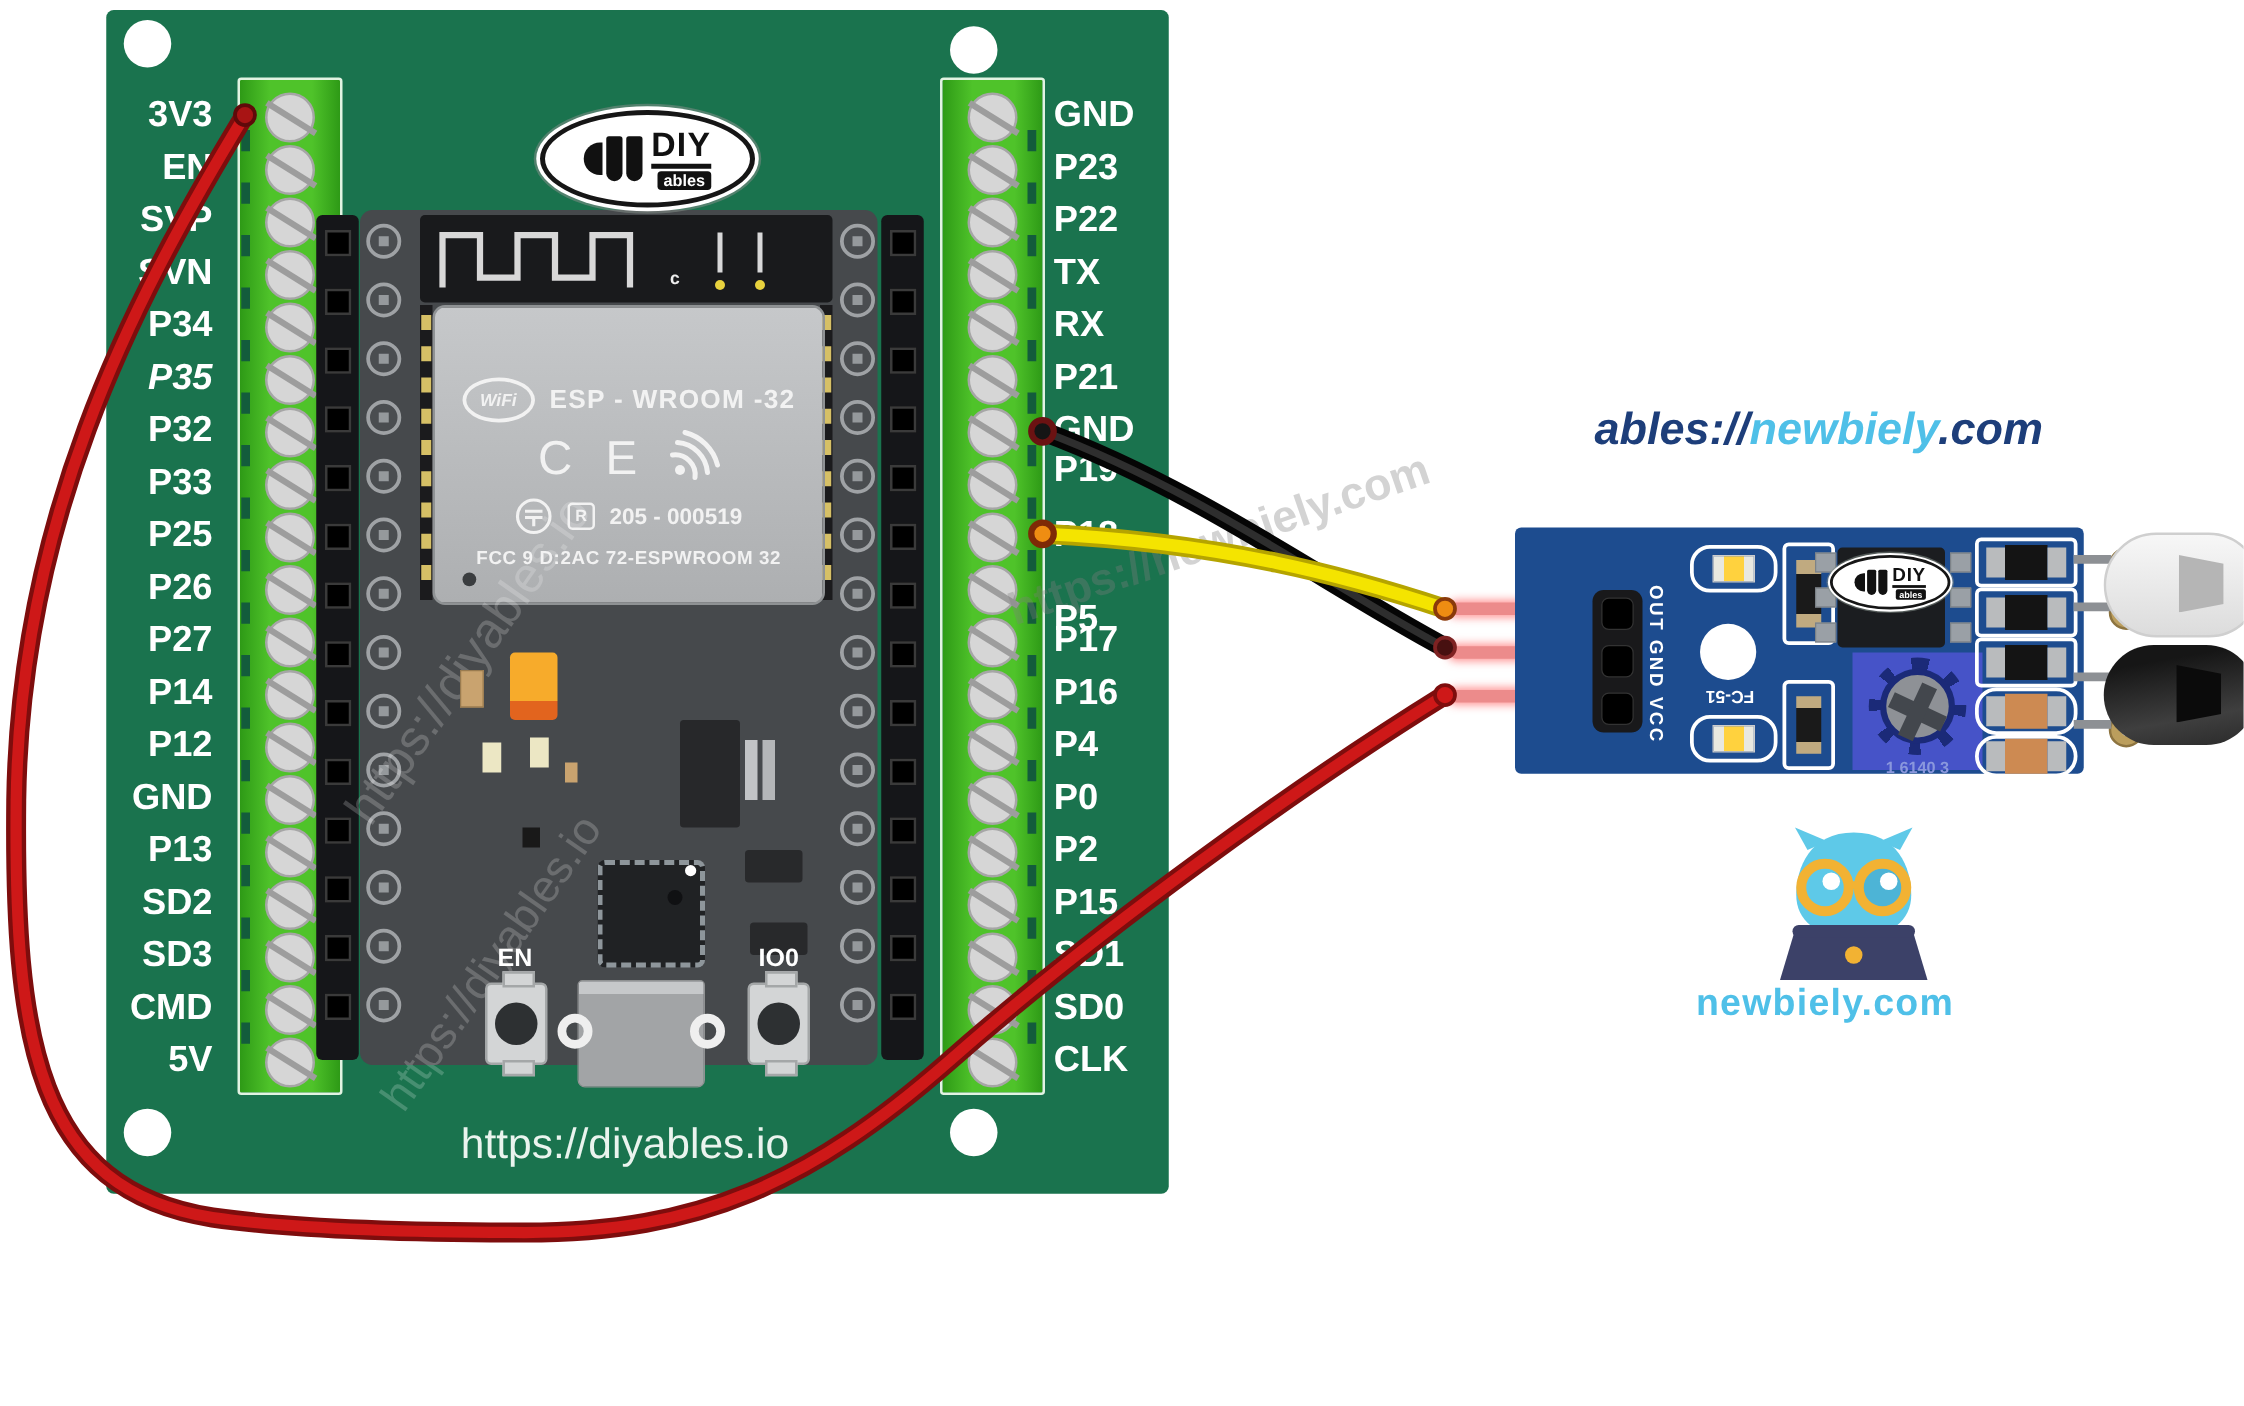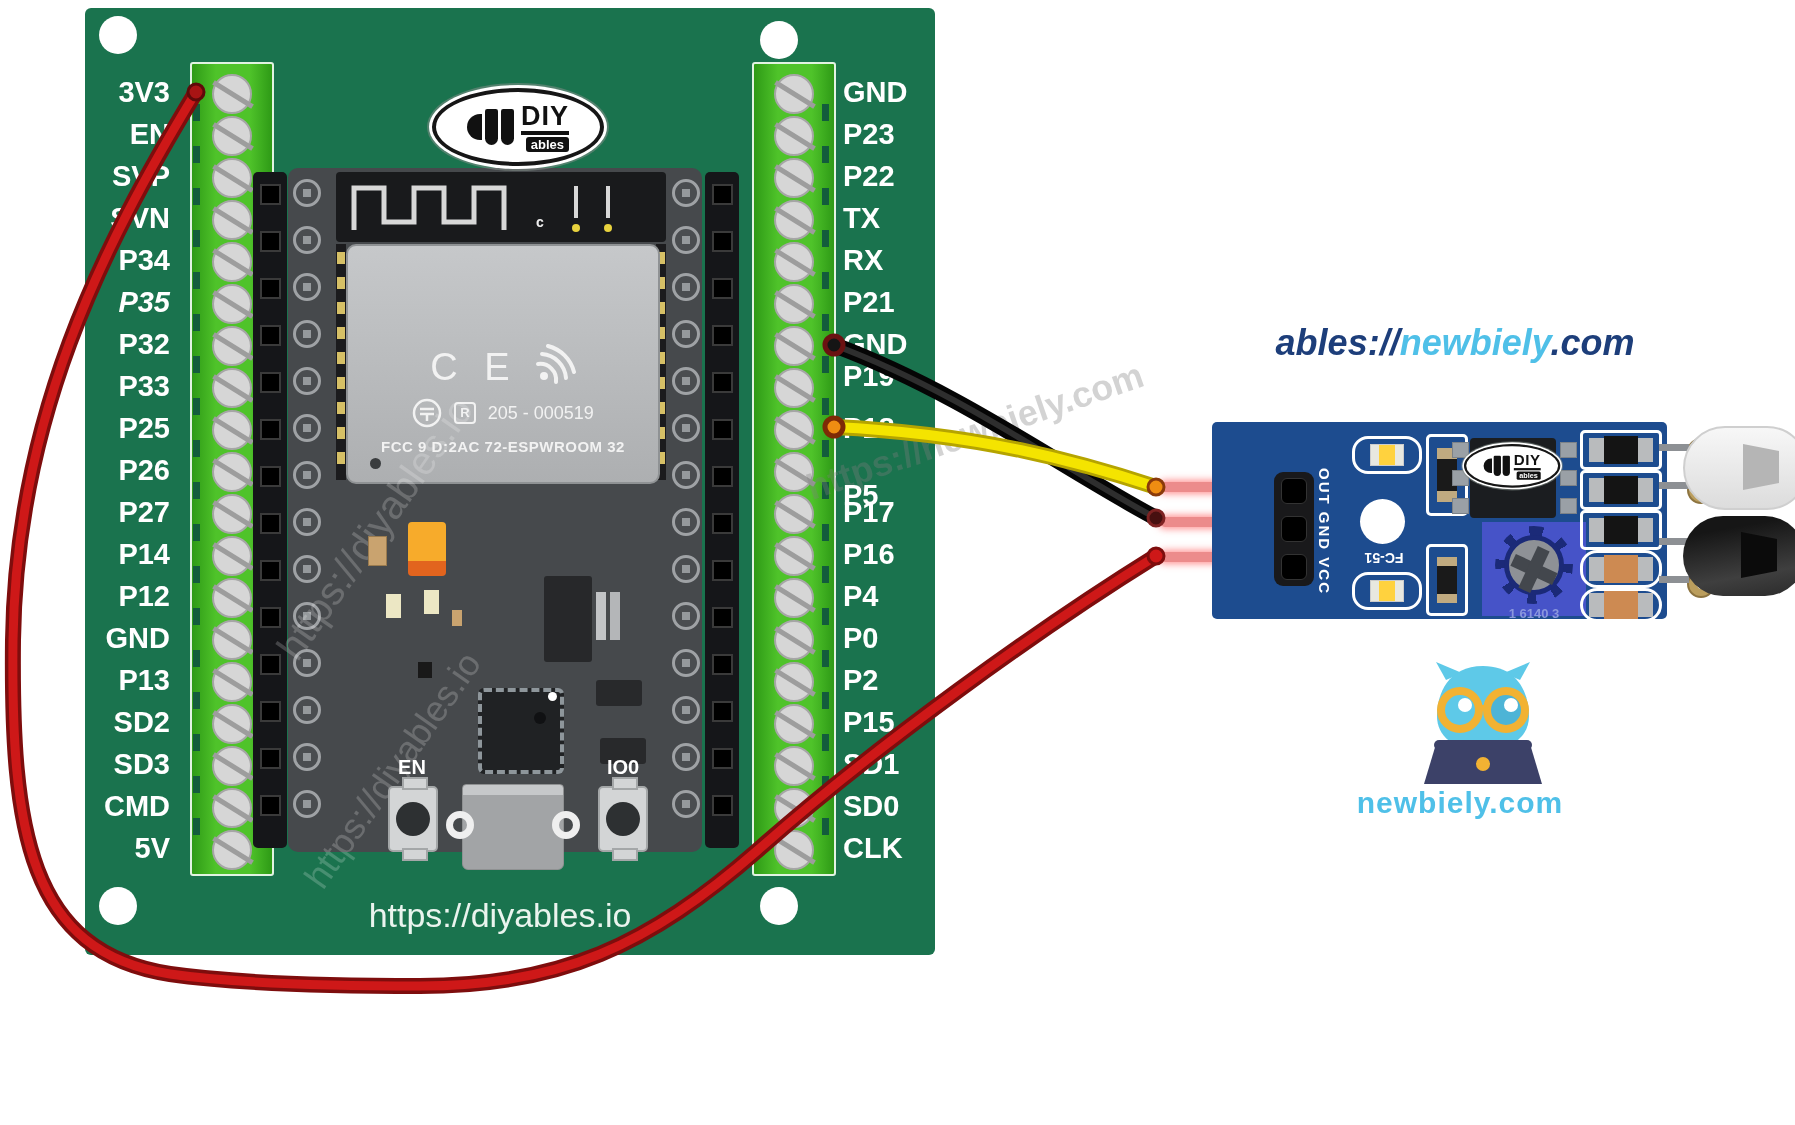--- a/index.html
+++ b/index.html
@@ -30,21 +30,21 @@
   .ctab{position:absolute;left:1px;width:8px;height:12px;background:#d6c066;}
   .shield{left:346px;top:244px;width:310px;height:236px;border-radius:10px;z-index:5;color:#f2f2f2;
           background:linear-gradient(180deg,#c6c8ca,#adafb1);border:2px solid #8f9294;}
   .srow{position:absolute;left:0;width:100%;display:flex;align-items:center;justify-content:center;gap:12px;}
   .wifioval{width:52px;height:30px;border:3px solid #f2f2f2;border-radius:50%;display:flex;align-items:center;
             justify-content:center;font-size:14px;font-style:italic;font-weight:bold;flex:0 0 auto;}
   .espname{font-size:21px;font-weight:bold;letter-spacing:1px;}
   .ce{font-size:38px;letter-spacing:8px;}
   .rbadge{border:2px solid #f2f2f2;border-radius:4px;font-size:13px;font-weight:bold;padding:0 4px;
           height:18px;line-height:18px;}
-  .certnum{font-size:18px;font-weight:normal;}
+  .certnum{font-size:18px;font-weight:bold;}
   .fccline{font-size:15px;font-weight:bold;letter-spacing:0.5px;}
   .btnlabel{position:absolute;font-size:20px;font-weight:bold;color:#fff;text-align:center;z-index:6;}
   .btnbase{position:absolute;width:46px;height:62px;background:#d3d5d6;border:2px solid #a4a7a8;border-radius:5px;z-index:6;}
   .btnc{position:absolute;left:50%;top:50%;width:34px;height:34px;margin:-17px 0 0 -17px;border-radius:50%;background:#2d3032;}
   .btnt{position:absolute;left:50%;margin-left:-11px;width:22px;height:9px;background:#d3d5d6;border:2px solid #a4a7a8;}
   .usb{left:462px;top:784px;width:100px;height:84px;border-radius:4px 4px 6px 6px;border:1px solid #8f9192;z-index:7;
        background:linear-gradient(180deg,#c6c8ca 0 12%,#a2a4a6 12%);}
   .usbear{position:absolute;top:26px;width:14px;height:14px;border:7px solid #efefef;border-radius:50%;}
   .burl{left:295px;top:896px;width:410px;text-align:center;font-size:34px;color:#eaf4ee;z-index:6;}
   .wm{white-space:nowrap;font-size:40px;color:rgba(255,255,255,0.20);transform-origin:0 0;z-index:5;}
@@ -202,20 +202,24 @@
       <div class="ctab" style="top: 58px;"></div>
       <div class="ctab" style="top: 83px;"></div>
       <div class="ctab" style="top: 108px;"></div>
       <div class="ctab" style="top: 133px;"></div>
       <div class="ctab" style="top: 158px;"></div>
       <div class="ctab" style="top: 183px;"></div>
       <div class="ctab" style="top: 208px;"></div>
     </div>
 
   <div class="abs shield">
+    <div class="srow" style="top:56px;">
+      <span class="wifioval">WiFi</span>
+      <span class="espname">ESP - WROOM -32</span>
+    </div>
     <div class="srow" style="top:98px;justify-content:center;">
       <span class="ce">C E</span>
       <svg width="46" height="46" viewBox="0 0 46 46">
         <circle cx="14" cy="32" r="4" fill="#f2f2f2"></circle>
         <path d="M 8 20 A 16 16 0 0 1 26 38" fill="none" stroke="#f2f2f2" stroke-width="4" stroke-linecap="round"></path>
         <path d="M 12 10 A 26 26 0 0 1 36 34" fill="none" stroke="#f2f2f2" stroke-width="4" stroke-linecap="round"></path>
         <path d="M 18 2 A 36 36 0 0 1 44 28" fill="none" stroke="#f2f2f2" stroke-width="4" stroke-linecap="round"></path>
       </svg>
     </div>
     <div class="srow" style="top:152px;">

